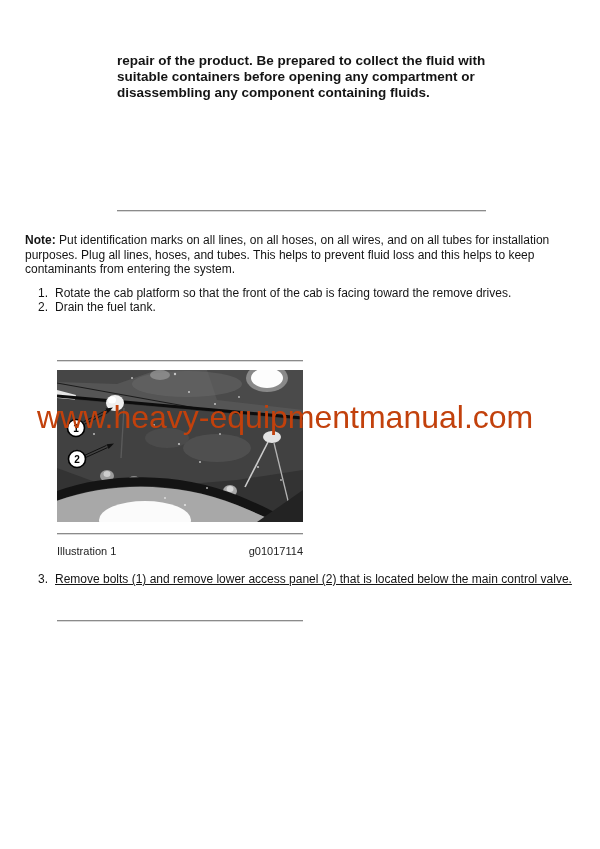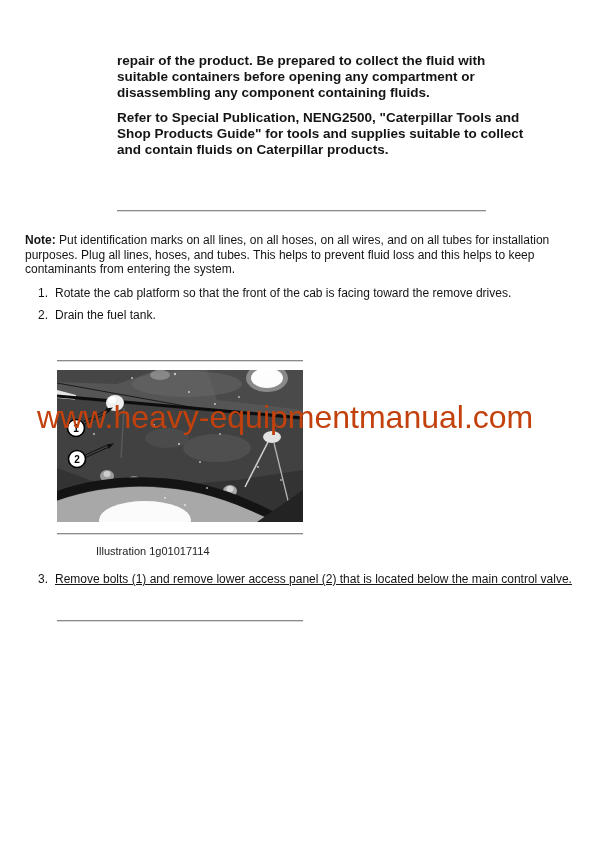--- a/index.html
+++ b/index.html
@@ -48,62 +48,59 @@
   }
   .note .note-label { font-weight: bold; }
   .step {
     position: absolute;
     left: 38px;
     width: 550px;
     font-size: 12px;
     line-height: 15px;
   }
   .step-1 { top: 286px; }
-  .step-2 { top: 308px; }
+  .step-2 { top: 300px; }
   .step-3 { top: 572px; text-decoration: underline; }
   .step .num { display: inline-block; width: 17px; }
   .photo {
     position: absolute;
     left: 57px;
     top: 370px;
     width: 246px;
     height: 152px;
   }
   .caption {
     position: absolute;
     left: 57px;
     top: 545px;
     width: 246px;
     display: flex;
+    justify-content: space-between;
     font-size: 11px;
     color: #222222;
-    margin-left: 39px;
   }
   .watermark {
     position: absolute;
     left: 37px;
     top: 399px;
     font-size: 32px;
     line-height: 36px;
     white-space: nowrap;
     letter-spacing: 0;
   }
 </style>
 </head>
 <body>
 
 <div class="page">
 
   <div class="warning">
     <p>repair of the product. Be prepared to collect the fluid with
 suitable containers before opening any compartment or
 disassembling any component containing fluids.</p>
-    <p>Refer to Special Publication, NENG2500, "Caterpillar Tools and
-Shop Products Guide" for tools and supplies suitable to collect
-and contain fluids on Caterpillar products.</p>
   </div>
 
   <div class="rule rule-1"></div>
 
   <div class="note"><span class="note-label">Note:</span><span> Put identification marks on all lines, on all hoses, on all wires, and on all tubes for installation
 purposes. Plug all lines, hoses, and tubes. This helps to prevent fluid loss and this helps to keep
 contaminants from entering the system.</span></div>
 
   <div class="step step-1"><span class="num">1.</span><span>Rotate the cab platform so that the front of the cab is facing toward the remove drives.</span></div>
   <div class="step step-2"><span class="num">2.</span><span>Drain the fuel tank.</span></div>

